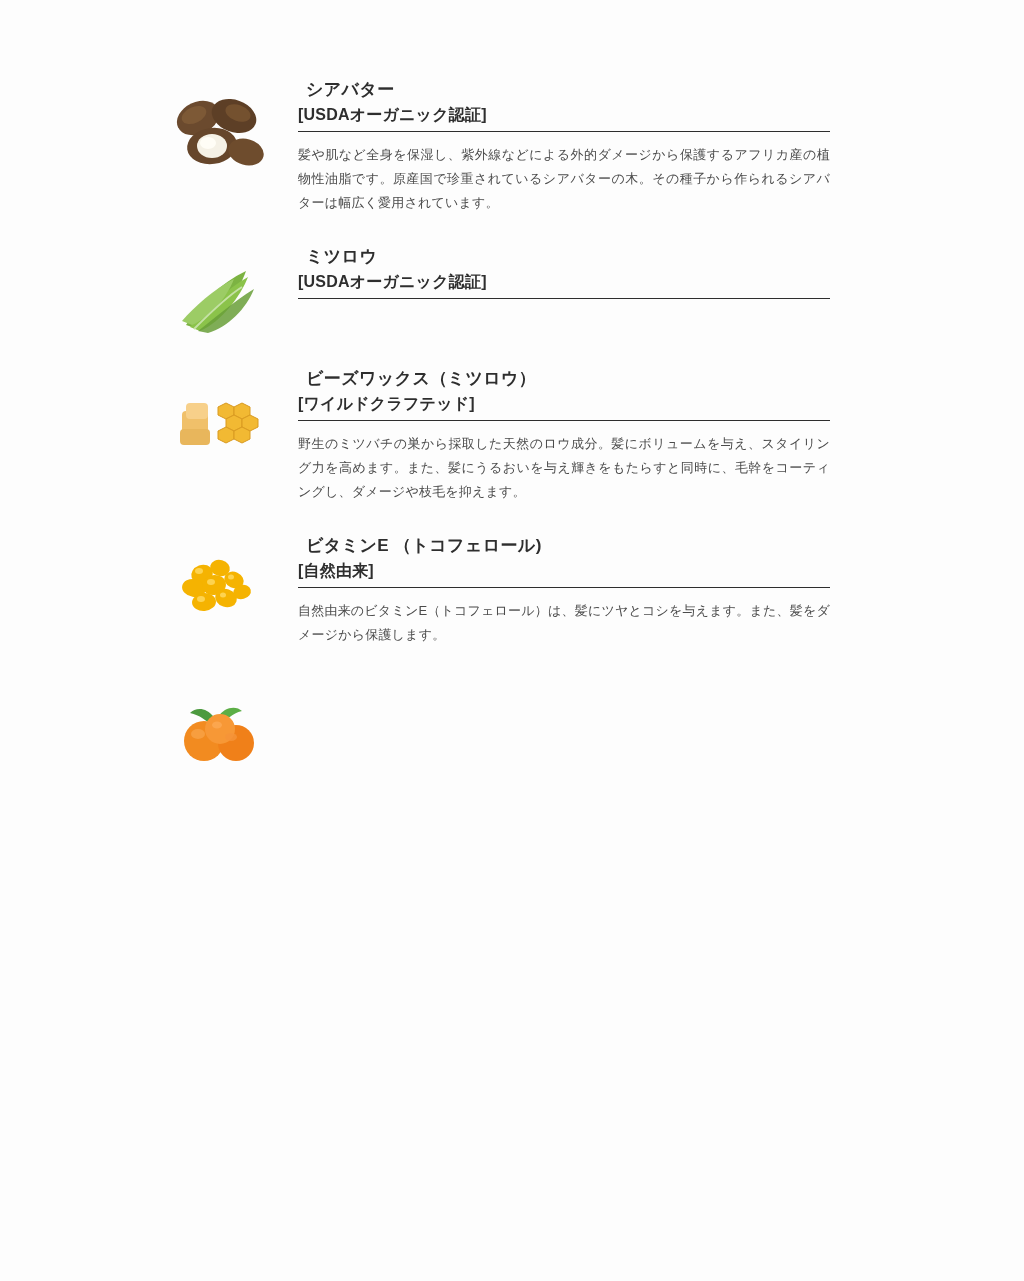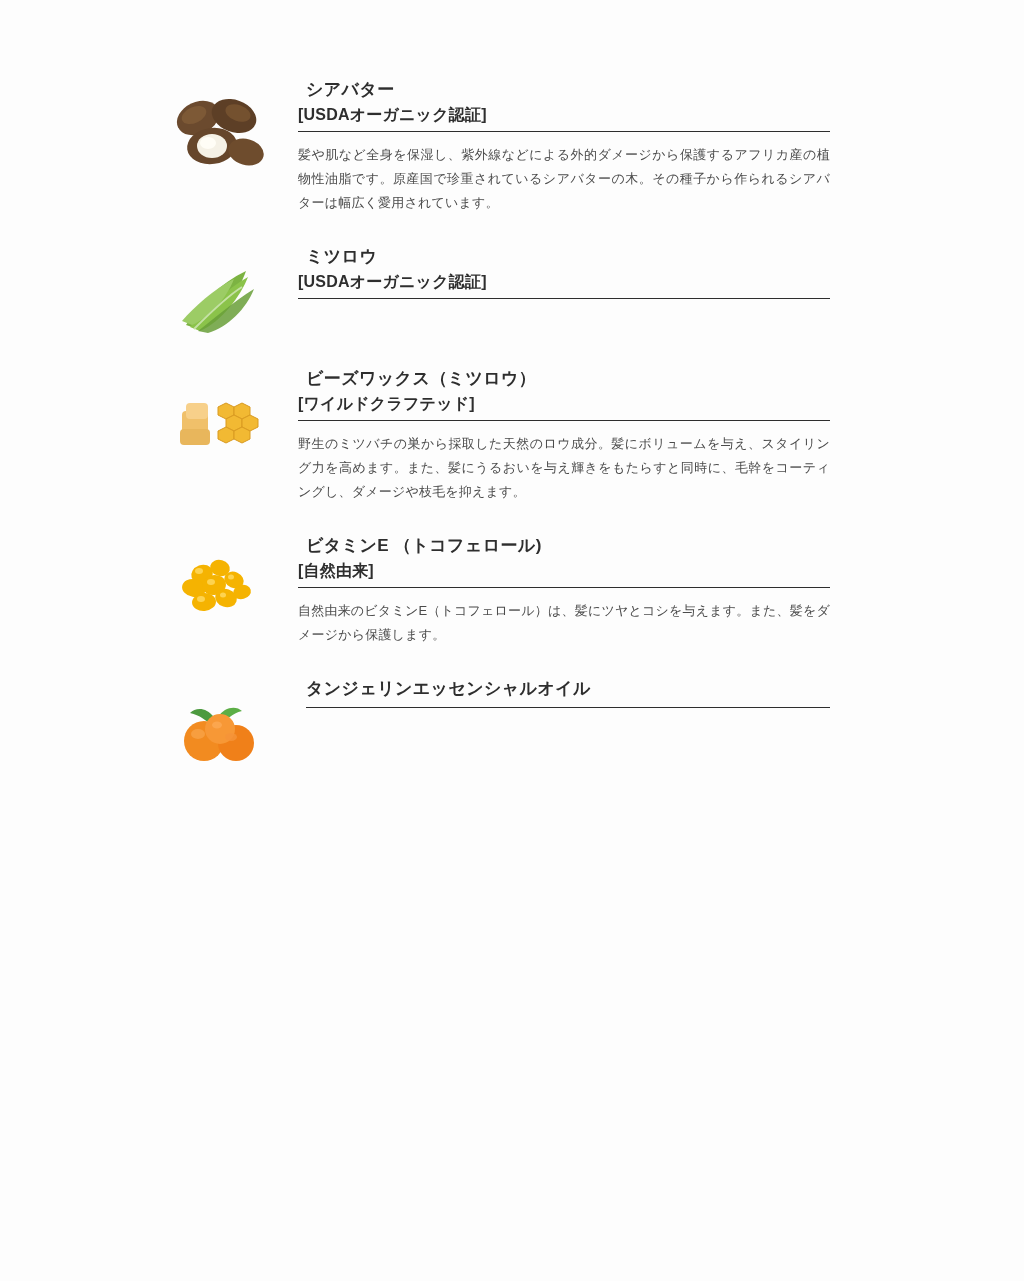--- a/index.html
+++ b/index.html
@@ -180,18 +180,17 @@
           <circle cx="36" cy="46" r="20" fill="#f28b20"></circle>
           <circle cx="68" cy="48" r="18" fill="#f08019"></circle>
           <circle cx="52" cy="34" r="15" fill="#f79836"></circle>
           <circle cx="30" cy="40" r="6" fill="#f9a busy" opacity="0"></circle>
           <ellipse cx="30" cy="39" rx="7" ry="5" fill="#f7a247" opacity="0.8"></ellipse>
           <ellipse cx="63" cy="42" rx="6" ry="4" fill="#f59339" opacity="0.8"></ellipse>
           <ellipse cx="49" cy="30" rx="5" ry="3.5" fill="#fbaa55" opacity="0.8"></ellipse>
         </svg>
       </div>
       <div class="body-col">
-        <div class="title title-only">タンジェリンエッセンシャルオイル</div>
       </div>
     </div>
 
   </div>
 </div>
 
 </body></html>

